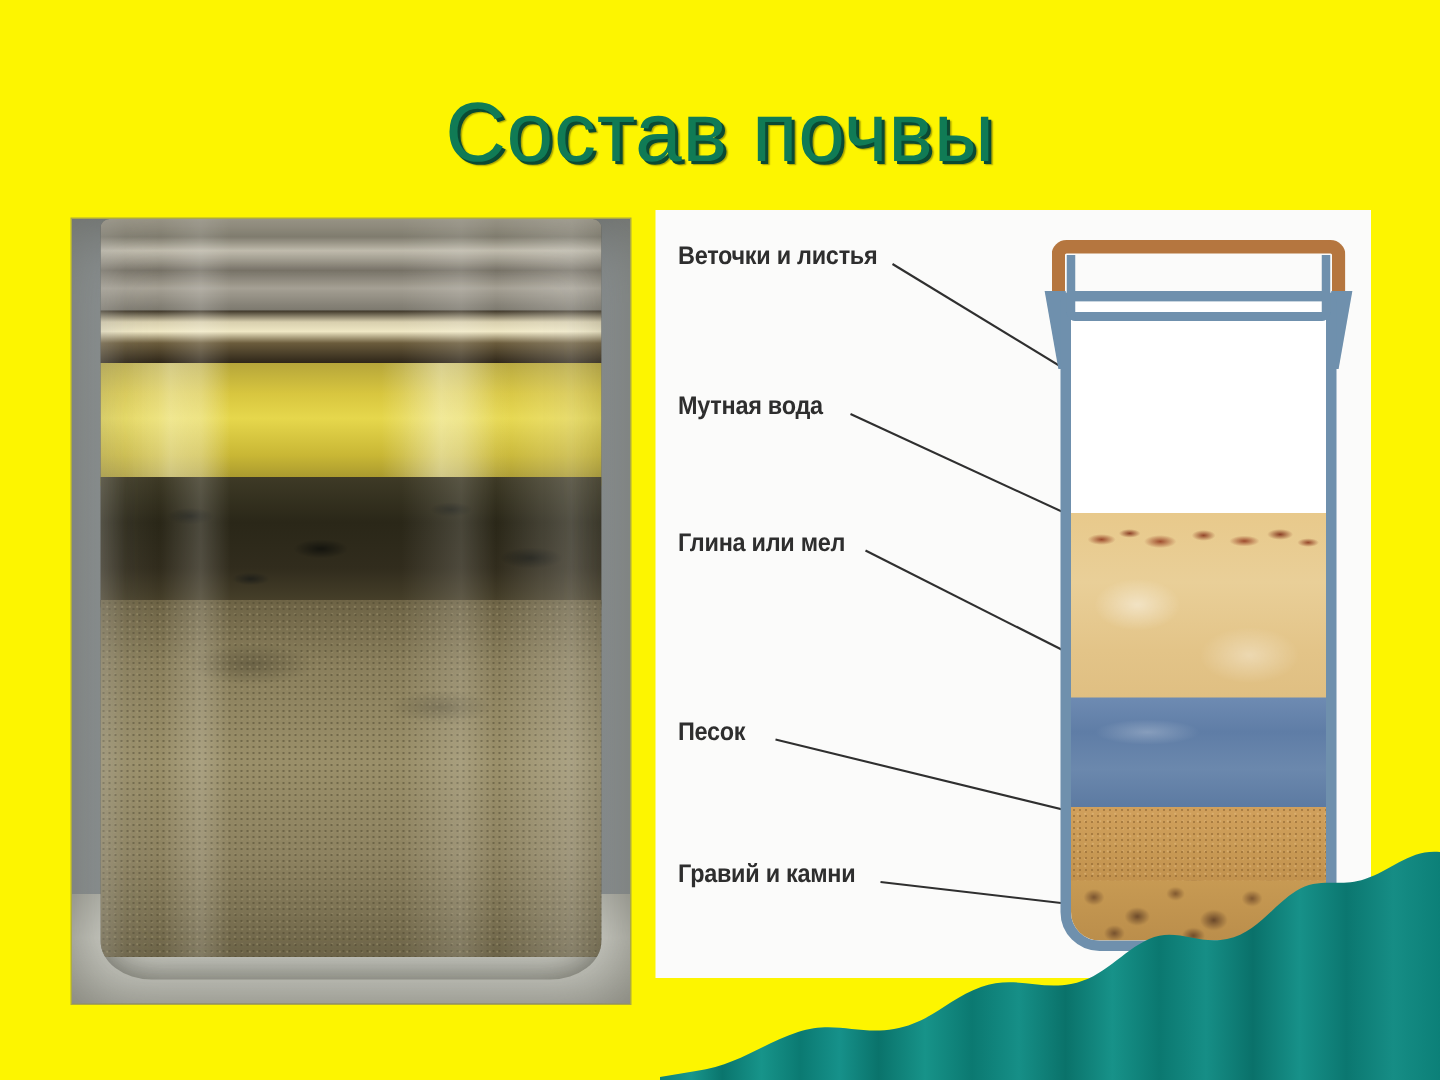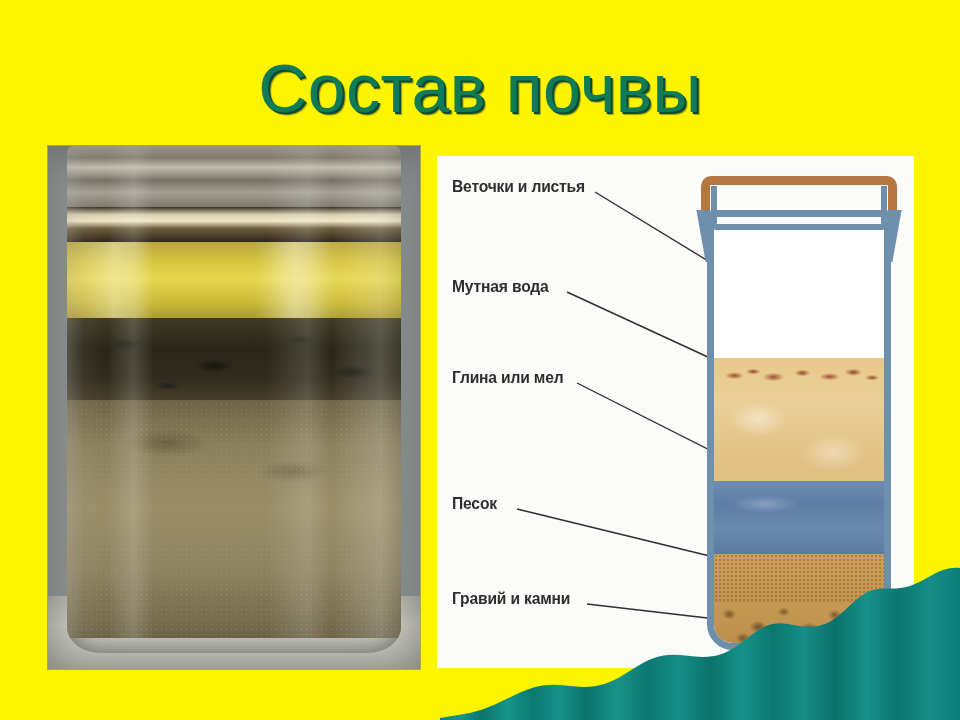--- a/index.html
+++ b/index.html
@@ -26,21 +26,21 @@
     pointer-events: none;
   }
 
   
   #title {
     position: absolute;
     left: 0;
     top: 56px;
     width: 960px;
     text-align: center;
-    font-size: 68px;
+    font-size: 56px;
     line-height: 64px;
     font-weight: 400;
     color: #107b55;
     letter-spacing: 0.5px;
     text-shadow: 2px 2px 0 #0b4a33, 3px 3px 1px rgba(0,0,0,0.35);
     white-space: nowrap;
   }
 
   
   #photo {
@@ -144,21 +144,21 @@
   }
   #ph-vignette {
     top: 0; height: 100%;
     box-shadow: inset 0 0 48px rgba(60,58,48,0.55);
   }
 
   
   #diagram-panel {
     position: absolute;
     left: 437px;
-    top: 156px;
+    top: 140px;
     width: 477px;
     height: 512px;
     background: #fbfbfa;
   }
 
   
   .dlabel {
     position: absolute;
     font-size: 17px;
     line-height: 20px;

